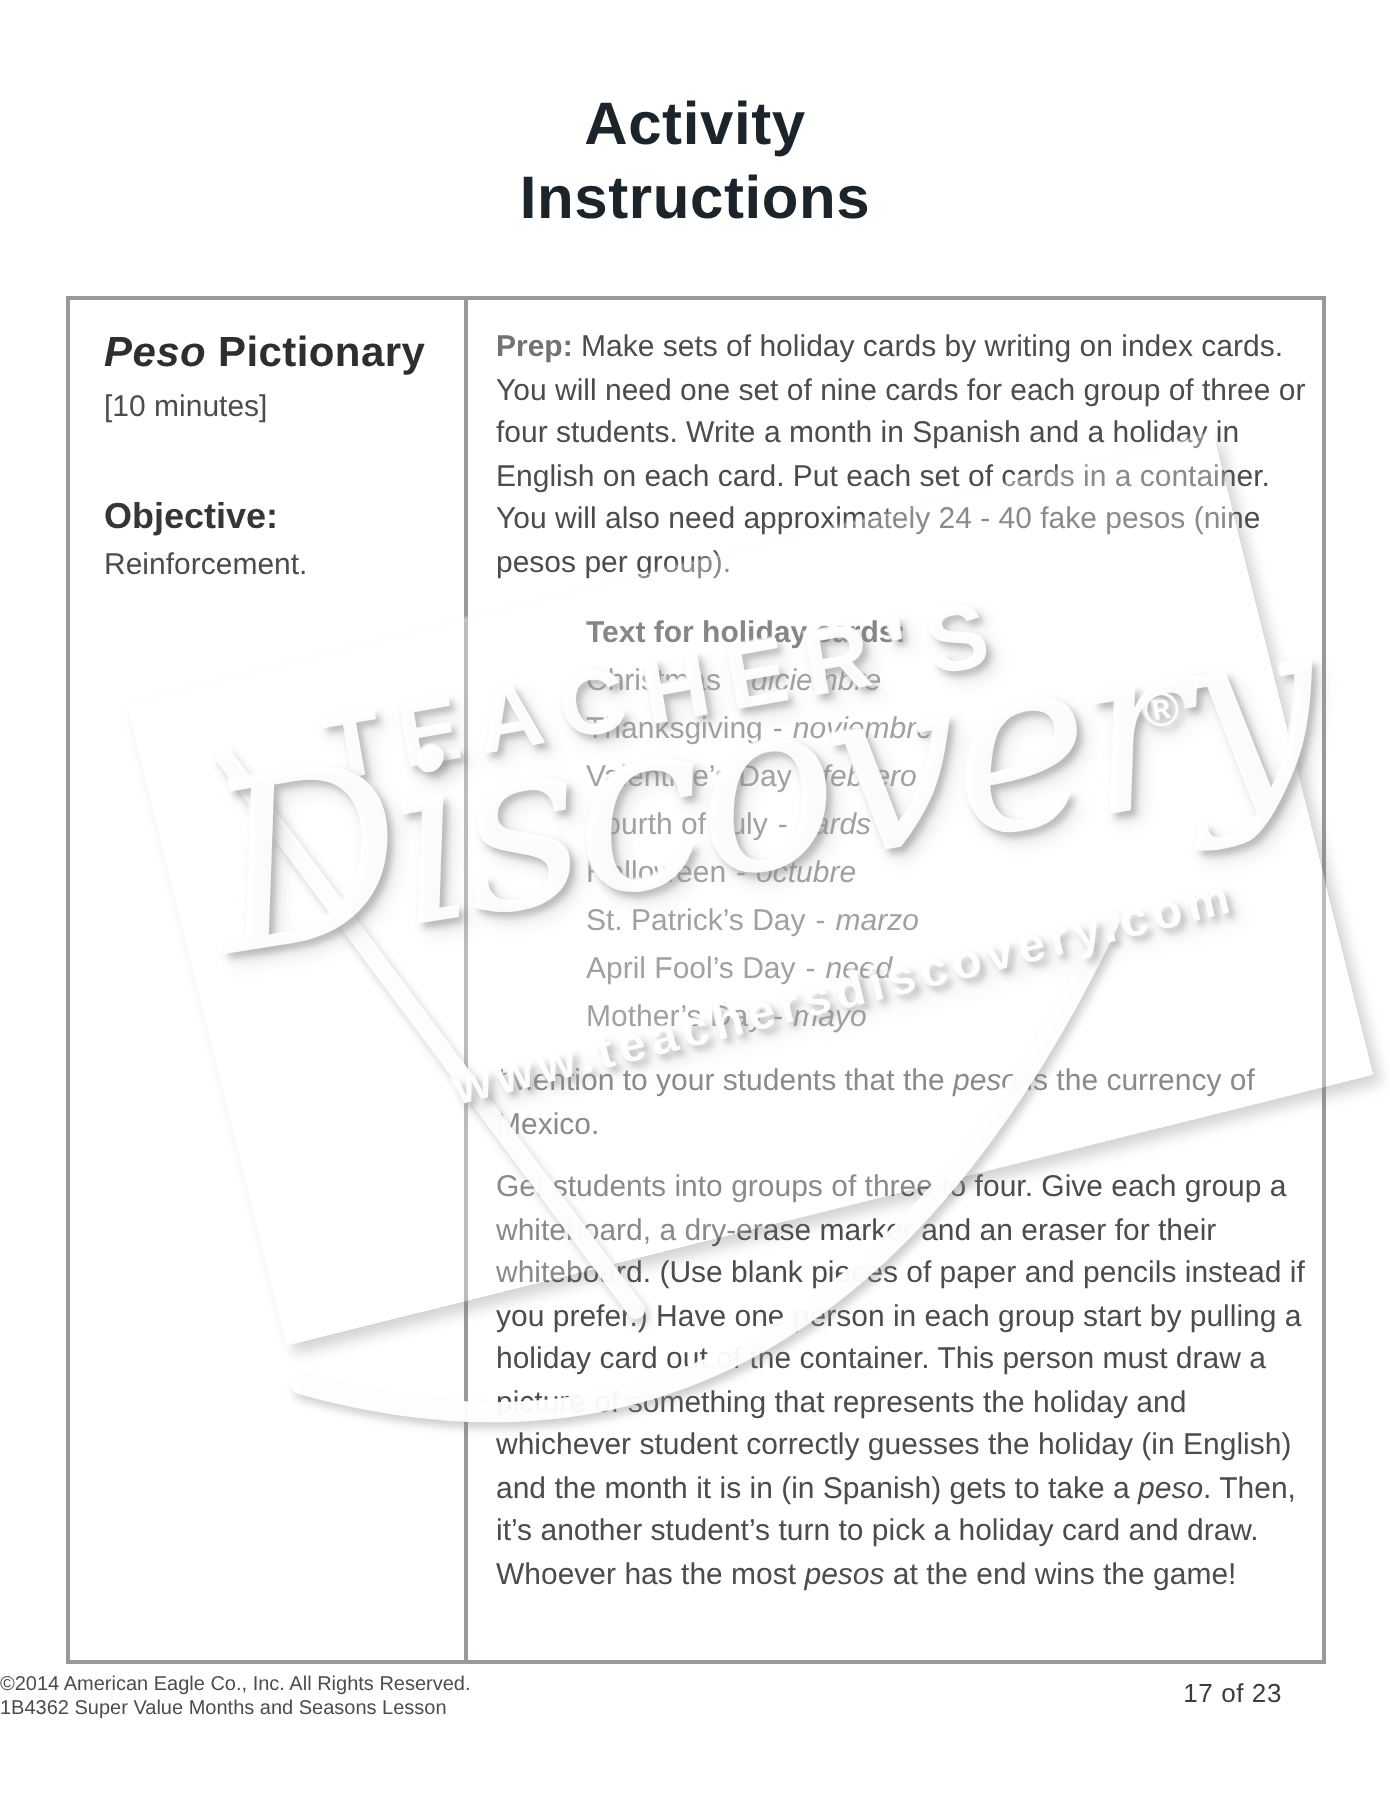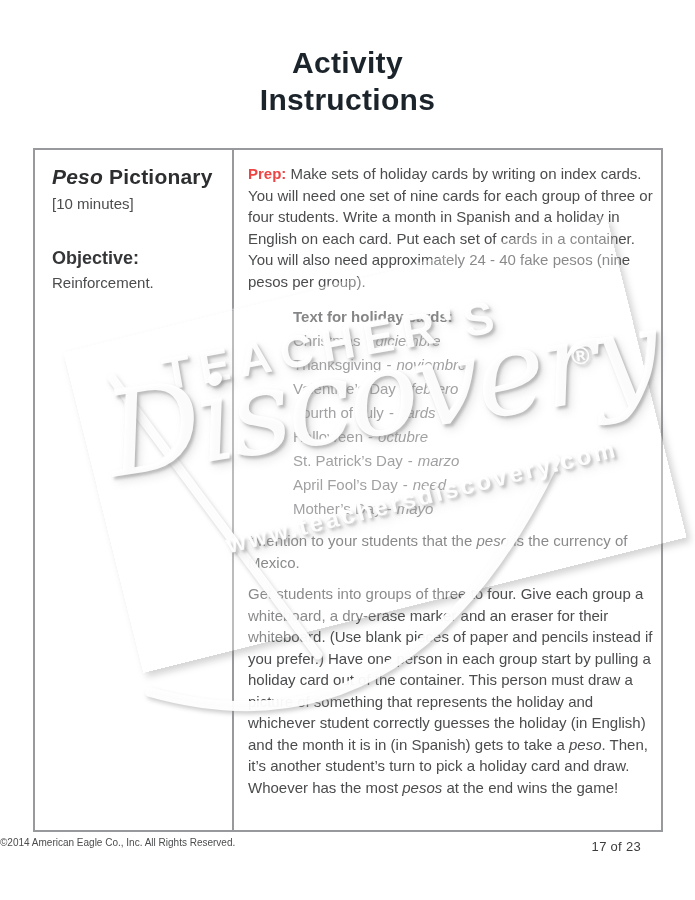--- a/index.html
+++ b/index.html
@@ -26,21 +26,21 @@
   .activity-name { font-size:21px; font-weight:bold; color:#2d2e30; letter-spacing:0.2px; }
   .activity-name em { font-style:italic; }
   .duration { font-size:15px; color:#4b4c4e; margin-top:6px; }
   .objective-label { font-size:18px; font-weight:bold; color:#353638; margin-top:36px; }
   .objective-value { font-size:15px; color:#4b4c4e; margin-top:5px; }
 
   .right-col {
     flex:1; padding:13px 7px 0 14px; font-size:15px; color:#4b4c4e;
     line-height:21.5px;
   }
-  .prep strong { color:#ef4444; }
+  .prep strong { color:#737373; }
   .cards-block { margin:13px 0 0 45px; }
   .cards-heading { font-weight:bold; color:#454648; line-height:24px; font-size:15px; }
   .card-row { line-height:24px; color:#6e6f72; }
   .card-row .sep { margin:0 5px; }
   .card-row em { font-style:italic; }
   .note { margin-top:9px; }
   .note em, .body-para em { font-style:italic; }
   .body-para { margin-top:10px; }
 
   
@@ -137,17 +137,18 @@
     <path d="M150,692 Q410,765 555,460" stroke="rgba(255,255,255,0.95)" stroke-width="10" fill="none" stroke-linecap="round"></path>
   </svg>
   <div class="wm wm-teachers emboss">TEACHER'S</div>
   <div class="wm wm-script emboss">Discovery</div>
   <div class="wm wm-reg emboss">®</div>
   <div class="wm wm-url emboss">www.teachersdiscovery.com</div>
 
   <footer>
     <div class="footer-center">
       <div>©2014 American Eagle Co., Inc. All Rights Reserved.</div>
+      <div>1B4362 Super Value Months and Seasons Lesson</div>
     </div>
     <div class="page-number">17 of 23</div>
   </footer>
 
 </div>
 
 </body></html>

